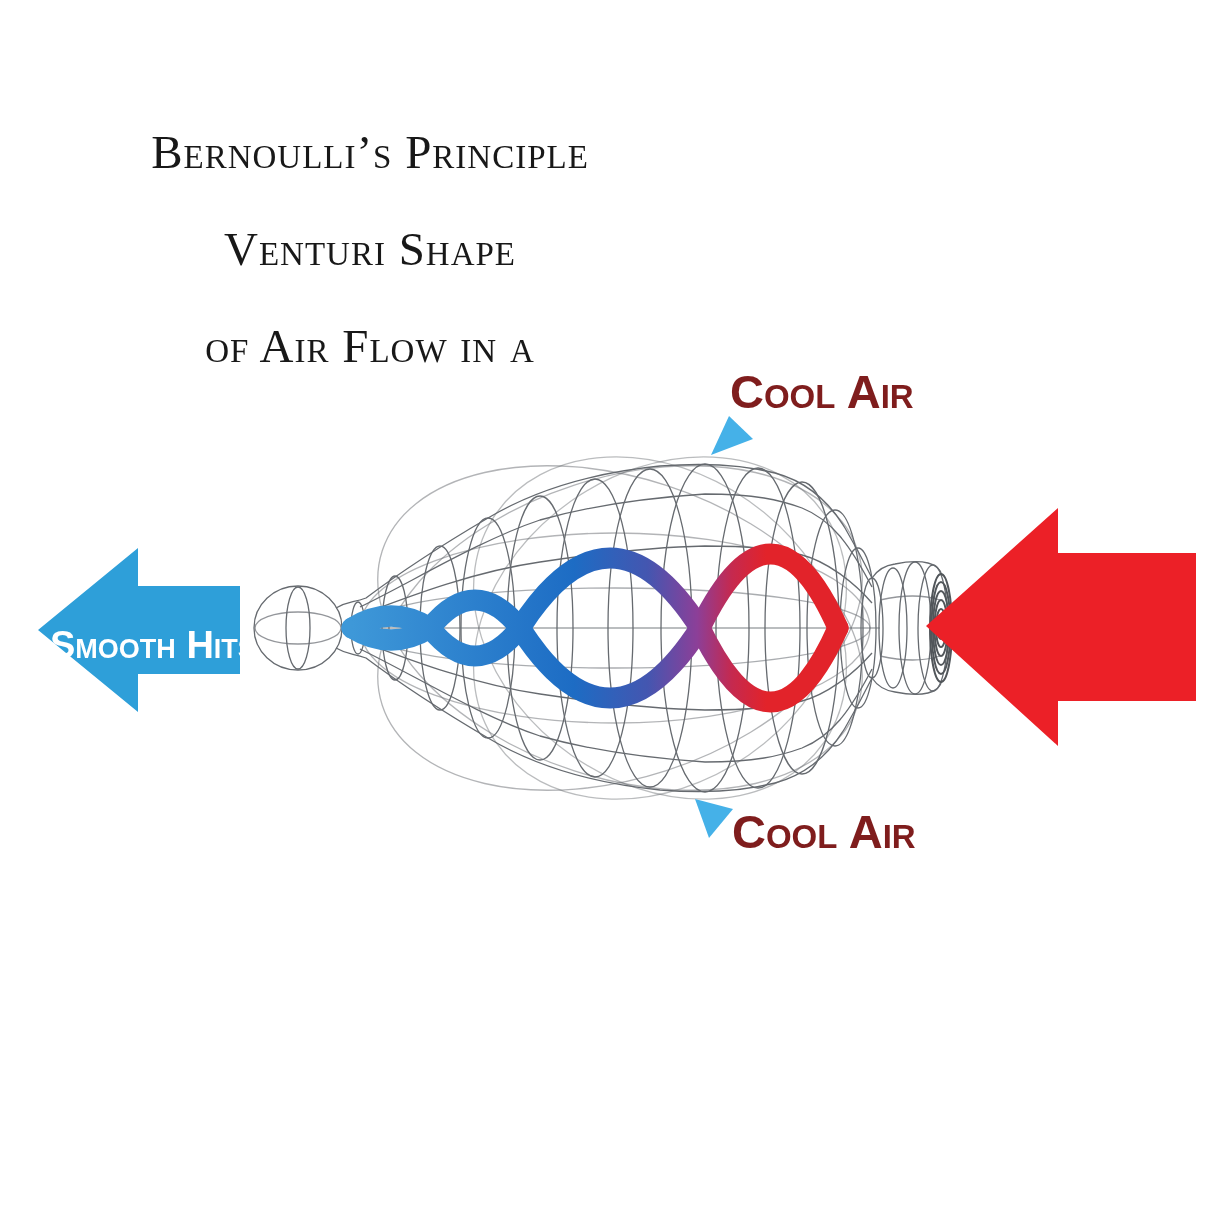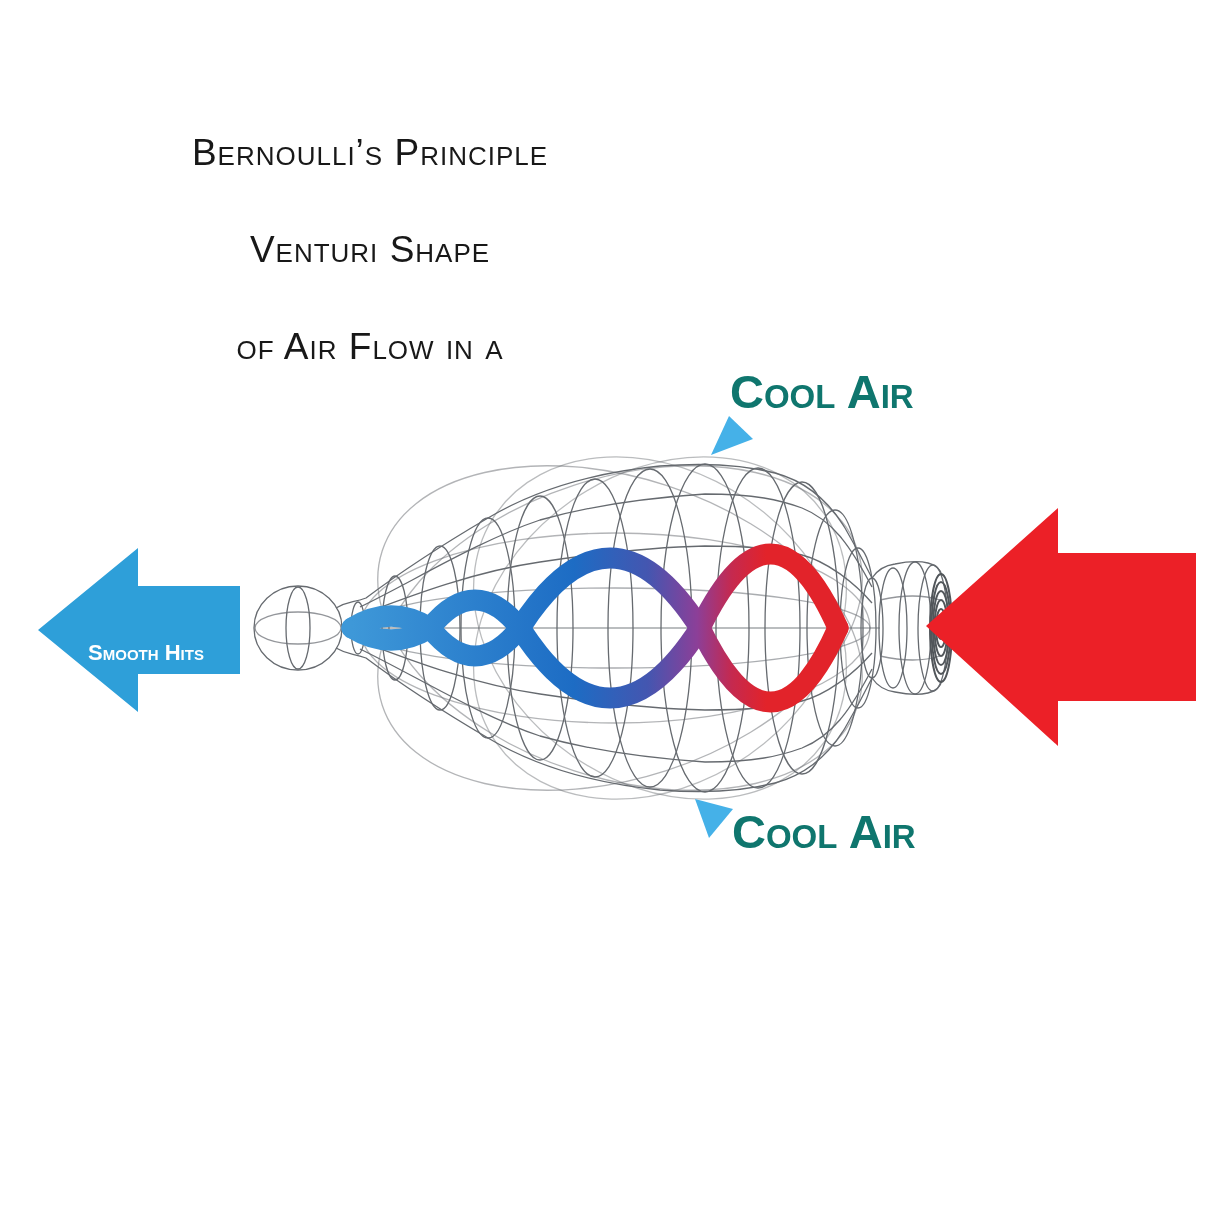--- a/index.html
+++ b/index.html
@@ -6,30 +6,30 @@
   .canvas{
     position:relative;width:1214px;height:1214px;background:#ffffff;
     overflow:hidden;font-family:"Liberation Sans",sans-serif;
   }
   .svg-layer{position:absolute;left:0;top:0;}
   .title{
     position:absolute;left:92px;top:104px;width:556px;text-align:center;
     color:#181818;
   }
   .title .line{
-    font-size:37px;line-height:97px;font-variant:small-caps;
-    letter-spacing:1px;font-weight:500;white-space:nowrap;
+    font-size:47px;line-height:97px;font-variant:small-caps;
+    letter-spacing:1px;font-weight:500;white-space:nowrap;font-family:Liberation Serif, serif;
   }
   .label{
     position:absolute;font-variant:small-caps;font-weight:bold;white-space:nowrap;
   }
-  .cool-air{color:#0f766e;font-size:47px;}
+  .cool-air{color:#7f1d1d;font-size:47px;}
   .cool-air-top{left:730px;top:364px;}
   .cool-air-bottom{left:732px;top:804px;}
-  .smooth-hits{left:50px;top:640px;width:192px;text-align:center;color:#ffffff;font-size:22px;}
+  .smooth-hits{left:50px;top:624px;width:192px;text-align:center;color:#ffffff;font-size:38px;}
   .hot-smoke{left:964px;top:596px;width:230px;text-align:center;color:#101010;font-size:43px;}
 </style>
 </head>
 <body>
 
 <div class="canvas">
 
   <svg class="svg-layer" width="1214" height="1214" viewBox="0 0 1214 1214">
     <defs>
       <linearGradient id="flowGrad" gradientUnits="userSpaceOnUse" x1="352" y1="628" x2="845" y2="628">

